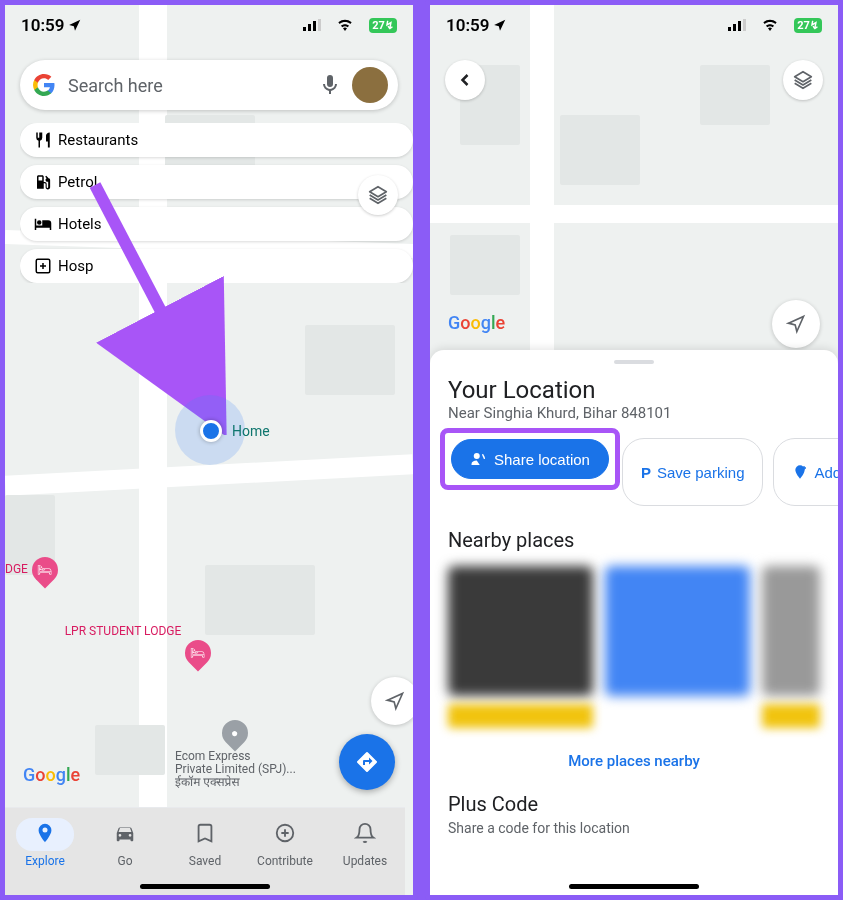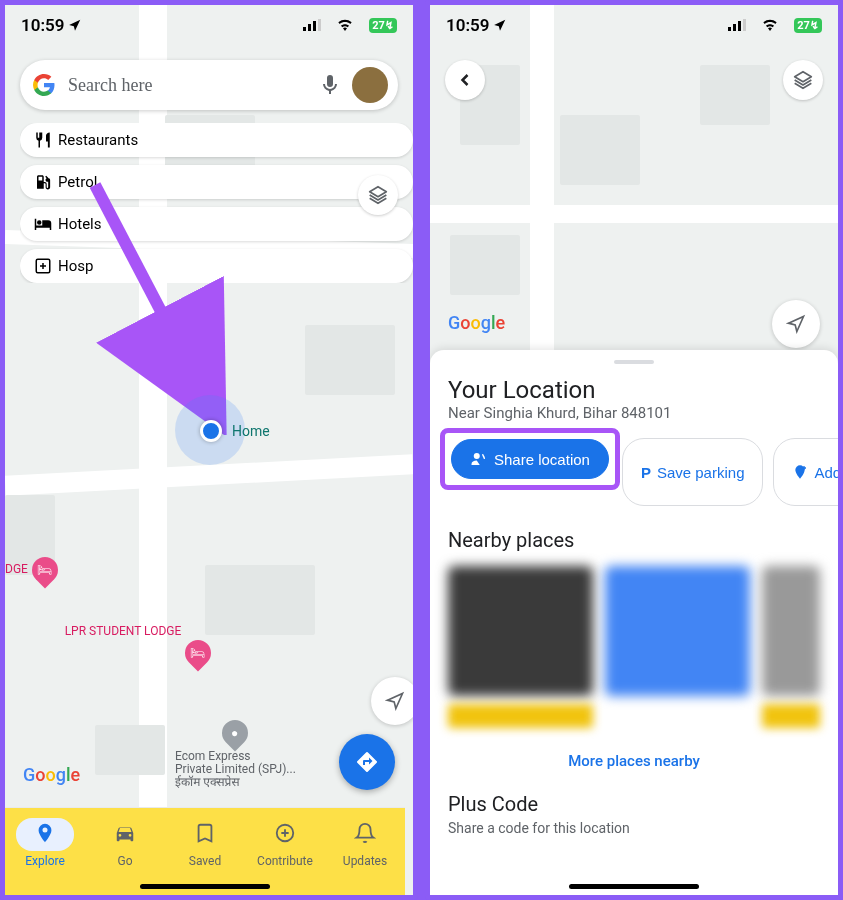--- a/index.html
+++ b/index.html
@@ -13,21 +13,21 @@
 .battery { background: #34c759; color: #fff; font-size: 11px; padding: 1px 3px; border-radius: 4px; font-weight: 700; }
 
 
 .map-bg { position: absolute; top: 0; left: 0; right: 0; bottom: 0; background: #eef1f0; }
 .building { position: absolute; background: #e3e7e6; border-radius: 2px; }
 .road { position: absolute; background: #fff; }
 
 
 .search-bar { position: absolute; top: 55px; left: 15px; right: 15px; height: 50px; background: #fff; border-radius: 25px; display: flex; align-items: center; padding: 0 10px; box-shadow: 0 1px 4px rgba(0,0,0,0.2); gap: 10px; }
 .g-logo { width: 28px; height: 28px; border-radius: 50%; display: flex; align-items: center; justify-content: center; font-weight: bold; }
-.search-text { flex: 1; color: #5f6368; font-size: 18px; font-family: Liberation Serif, serif; }
+.search-text { flex: 1; color: #5f6368; font-size: 18px; }
 .mic-icon { width: 24px; height: 24px; }
 .avatar { width: 36px; height: 36px; border-radius: 50%; background: #8b6f3f; }
 
 
 .chips { position: absolute; top: 118px; left: 15px; right: 0; display: flex; gap: 8px; overflow: hidden; flex-direction: column; }
 .chip { background: #fff; border-radius: 18px; padding: 8px 14px; display: flex; align-items: center; gap: 6px; font-size: 15px; box-shadow: 0 1px 3px rgba(0,0,0,0.15); white-space: nowrap; }
 .chip-icon { width: 18px; height: 18px; }
 
 
 .layers-btn { position: absolute; width: 40px; height: 40px; background: #fff; border-radius: 50%; display: flex; align-items: center; justify-content: center; box-shadow: 0 1px 3px rgba(0,0,0,0.2); }
@@ -62,21 +62,21 @@
 
 .google-wm { position: absolute; font-size: 18px; font-weight: 500; }
 .phone1 .google-wm { bottom: 110px; left: 18px; }
 .phone2 .google-wm { top: 307px; left: 18px; }
 .g-b { color: #4285F4; } .g-r { color: #EA4335; } .g-y { color: #FBBC05; } .g-g { color: #34A853; }
 
 
 .fab { position: absolute; bottom: 105px; right: 18px; width: 56px; height: 56px; background: #1a73e8; border-radius: 50%; display: flex; align-items: center; justify-content: center; box-shadow: 0 2px 6px rgba(0,0,0,0.3); }
 
 
-.bottom-nav { position: absolute; bottom: 0; left: 0; right: 8px; height: 88px; background: #fde047; display: flex; justify-content: space-around; padding-top: 10px; border-top: 1px solid #e8eaed; }
+.bottom-nav { position: absolute; bottom: 0; left: 0; right: 8px; height: 88px; background: #e5e5e5; display: flex; justify-content: space-around; padding-top: 10px; border-top: 1px solid #e8eaed; }
 .nav-item { display: flex; flex-direction: column; align-items: center; gap: 3px; font-size: 12px; color: #5f6368; }
 .nav-item.active { color: #1a73e8; }
 .nav-item.active .nav-icon-wrap { background: #e8f0fe; border-radius: 16px; padding: 4px 18px; }
 .nav-icon-wrap { padding: 4px 18px; }
 .nav-icon { width: 22px; height: 22px; }
 .home-indicator { position: absolute; bottom: 6px; left: 50%; transform: translateX(-50%); width: 130px; height: 5px; background: #000; border-radius: 3px; }
 
 
 .panel { position: absolute; top: 345px; left: 0; right: 0; bottom: 0; background: #fff; border-radius: 14px 14px 0 0; box-shadow: 0 -2px 8px rgba(0,0,0,0.1); padding: 10px 18px; overflow: hidden; }
 .panel-handle { width: 40px; height: 4px; background: #dadce0; border-radius: 2px; margin: 0 auto 12px; }

